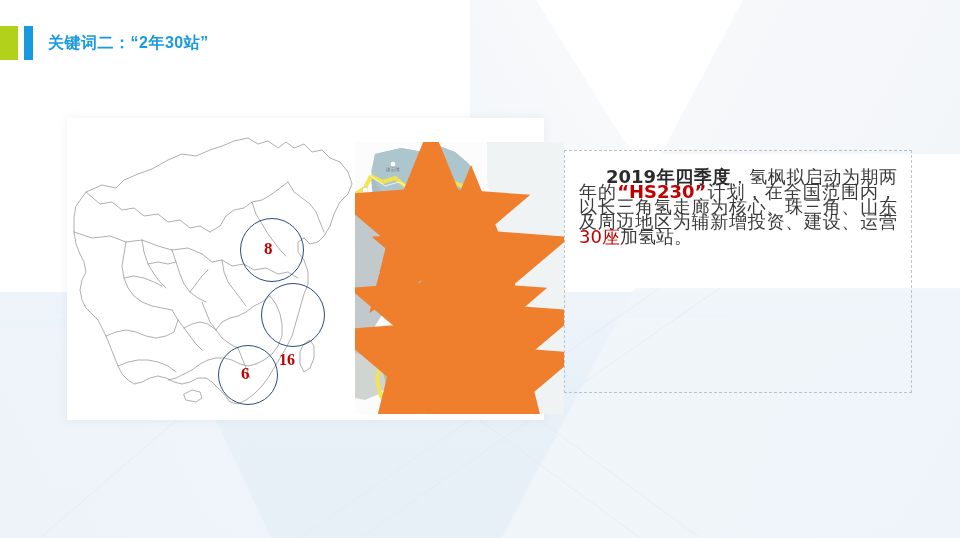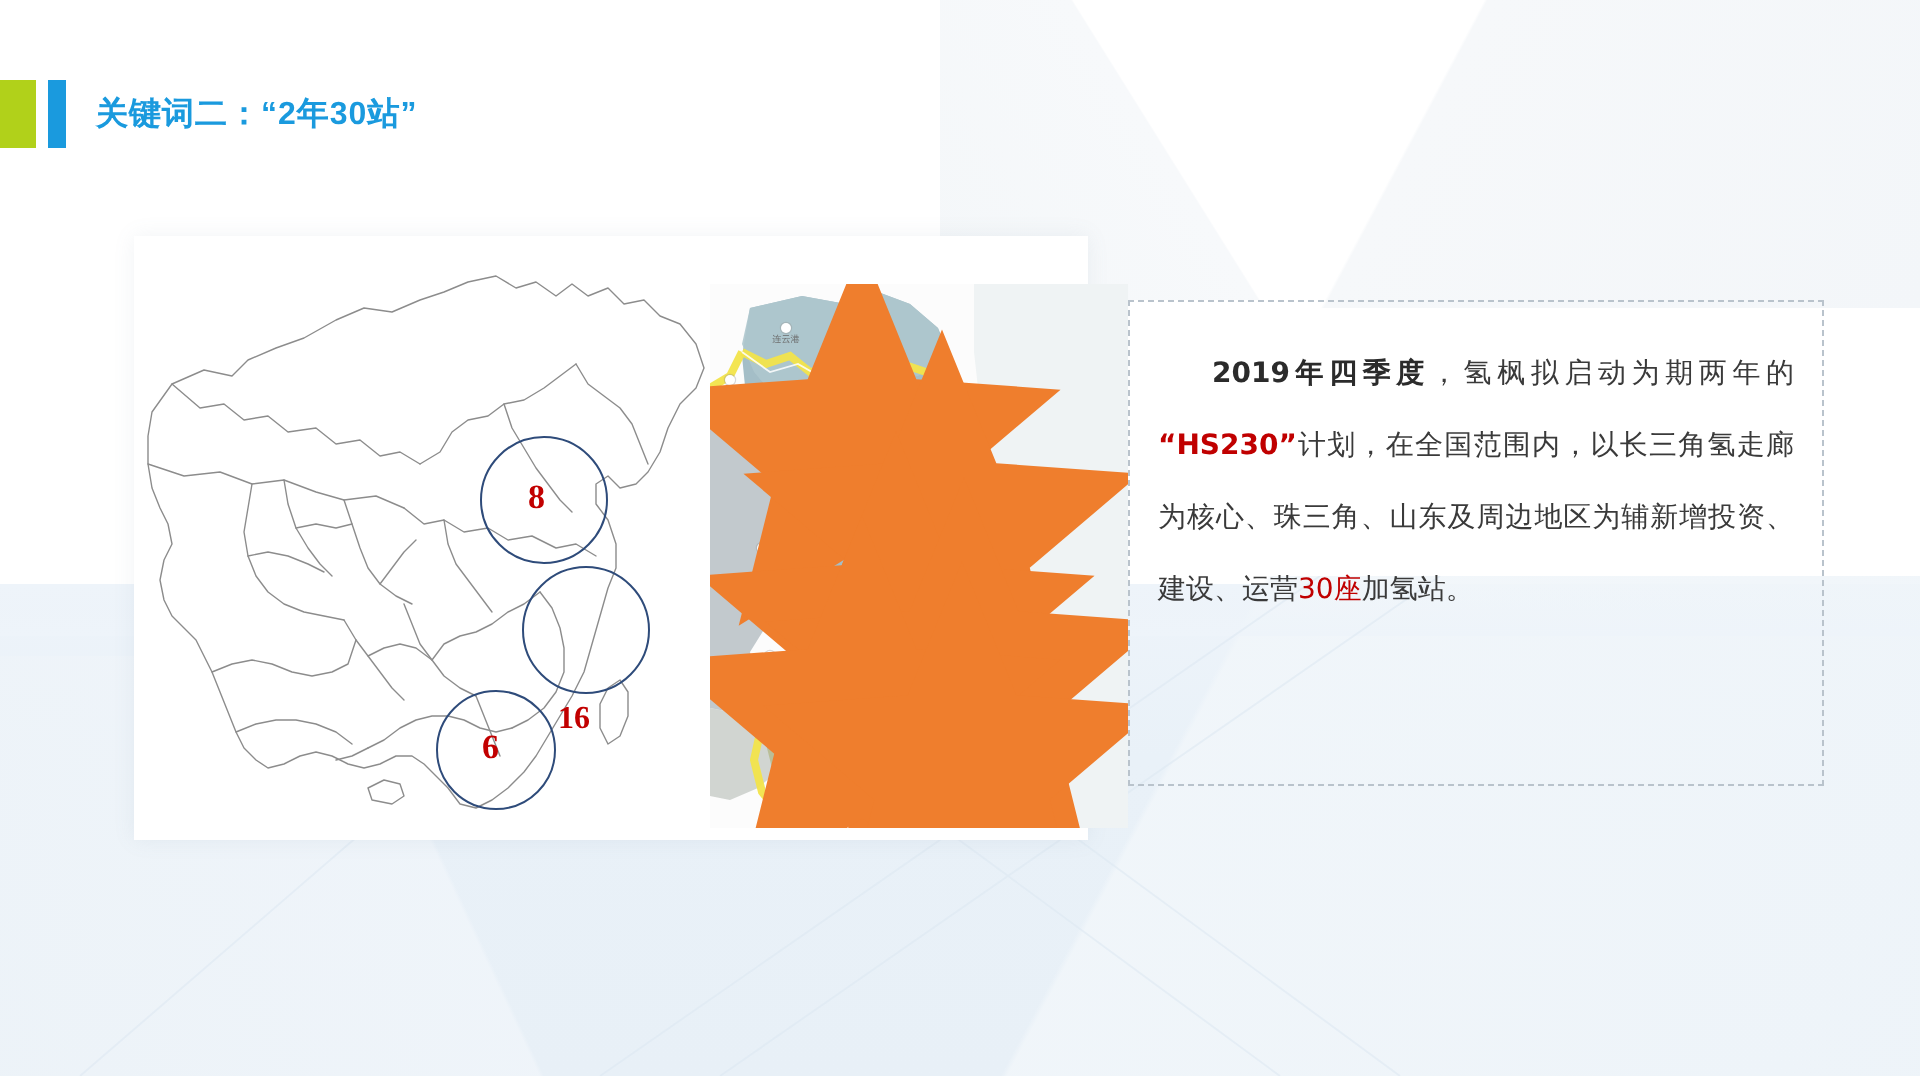--- a/index.html
+++ b/index.html
@@ -40,21 +40,21 @@
     background:linear-gradient(118deg,rgba(237,243,249,0) 40%,#f1f6fa 40.4%,#eef4f9 100%);
     opacity:.9;
   }
   .bg-bottom-tri2{
     position:absolute;left:-40px;bottom:0;width:480px;height:210px;
     background:linear-gradient(245deg,rgba(237,243,249,0) 46%,#f0f5fa 46.4%,#edf3f8 100%);
     opacity:.85;
   }
 
   
-  .title-row{position:absolute;left:0;top:40px;height:34px;display:flex;align-items:center;}
+  .title-row{position:absolute;left:0;top:26px;height:34px;display:flex;align-items:center;}
   .bar-green{width:18px;height:34px;background:#b1d11a;}
   .bar-blue{width:9px;height:34px;background:#1a9ade;margin-left:6px;}
   .title-text{
     margin-left:15px;font-size:16px;font-weight:bold;color:#1a9ade;
     letter-spacing:.5px;white-space:nowrap;
   }
 
   
   .card{
     position:absolute;left:67px;top:118px;width:477px;height:302px;
@@ -101,21 +101,21 @@
   }
   .star{position:absolute;transform:translate(-50%,-50%);}
 
   
   .textbox{
     position:absolute;left:564px;top:150px;width:348px;height:243px;
     border:1px dashed #b9c3cc;box-sizing:border-box;
     padding:18px 14px 0 14px;
   }
   .para{
-    font-size:14px;line-height:36px;color:#3a3a3a;
+    font-size:18px;line-height:15px;color:#3a3a3a;
     font-family:"DejaVu Sans","Liberation Sans",sans-serif;
     text-align:justify;text-justify:inter-ideograph;
     margin:0;
   }
   .para + .para{margin-top:3px;}
   .indent{display:inline-block;width:27px;}
   .b{font-weight:bold;color:#2b2b2b;}
   .red{color:#c00000;}
   .redb{color:#c00000;font-weight:bold;}
 </style>

